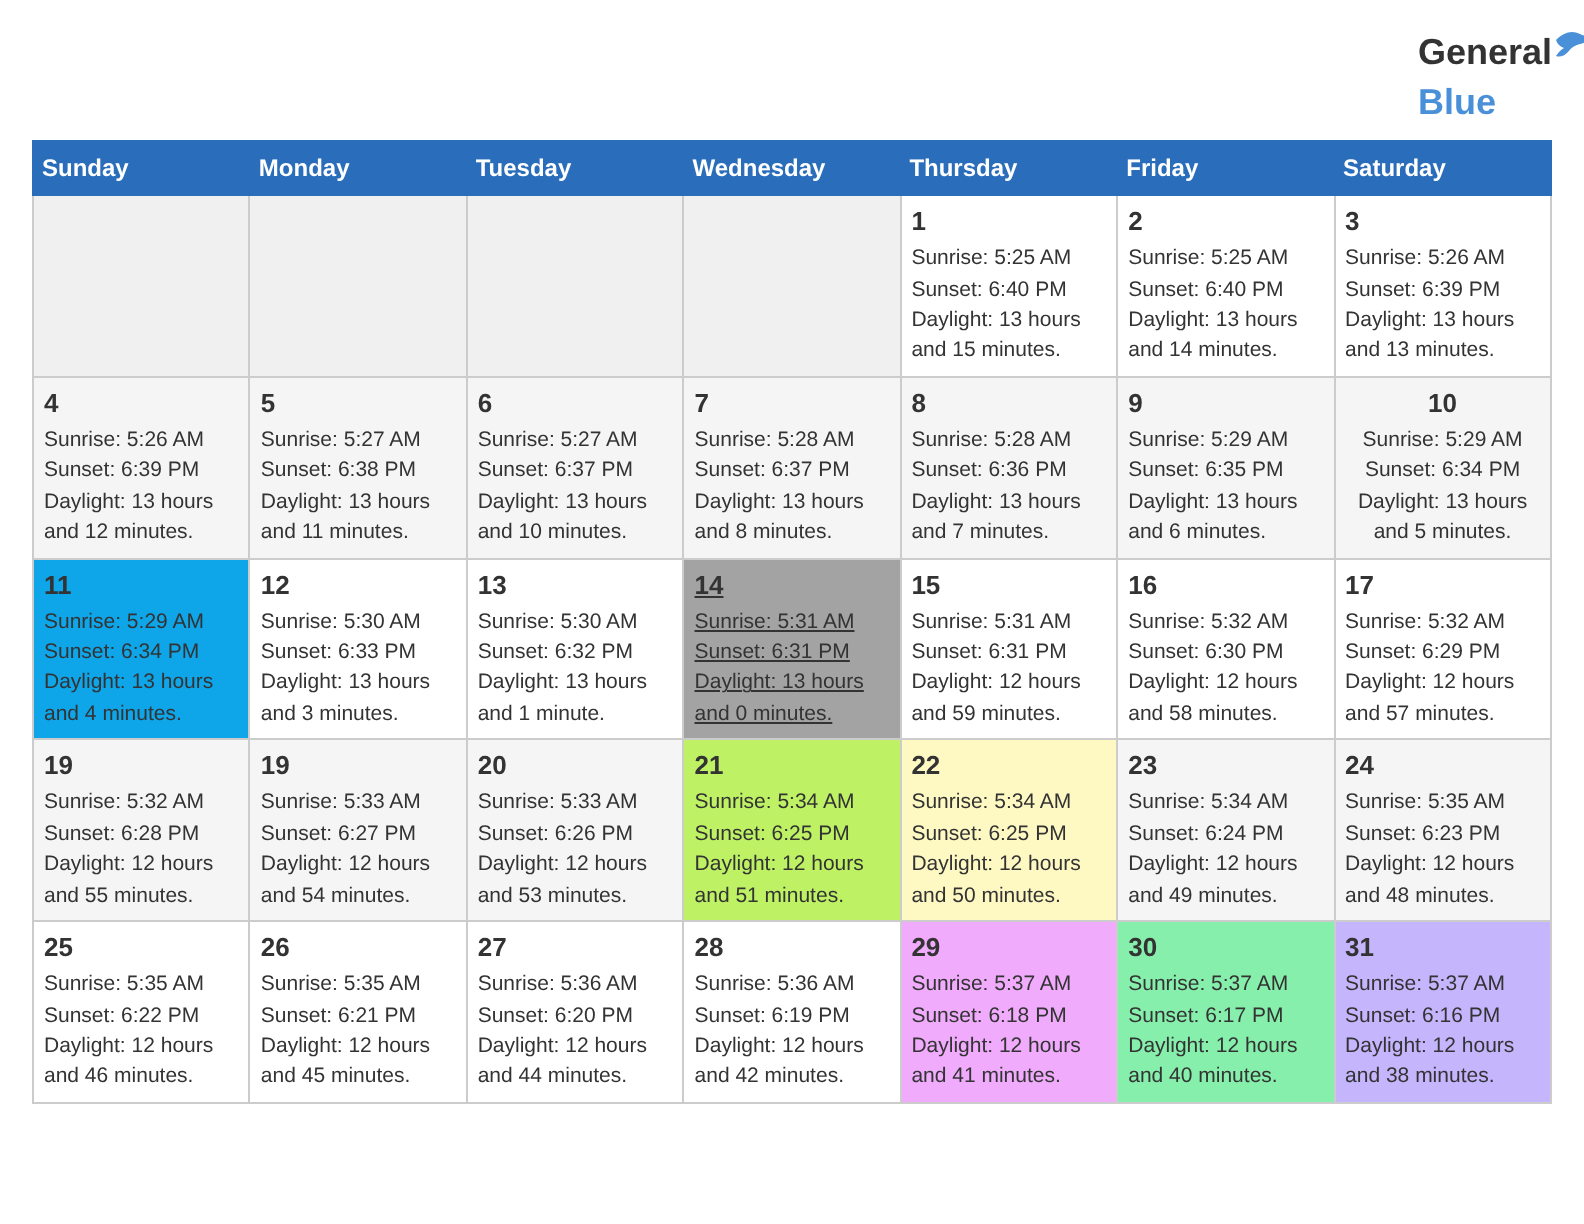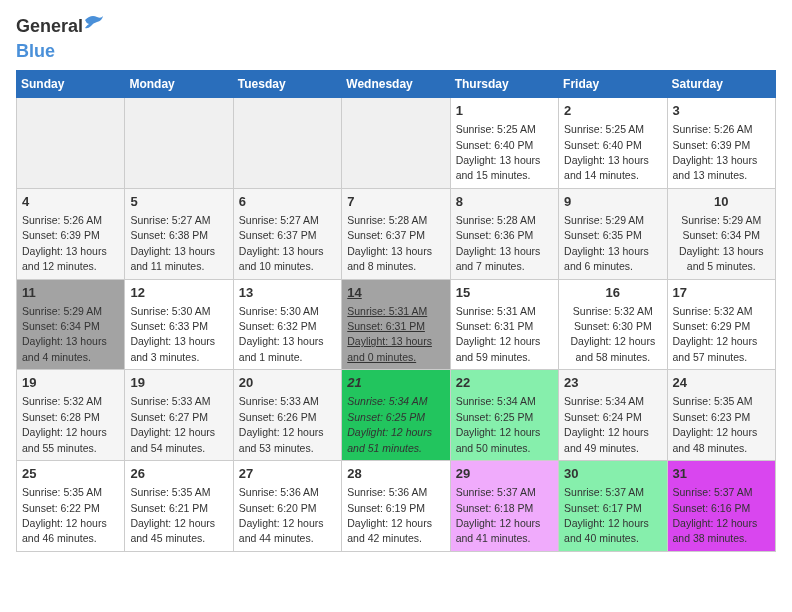--- a/index.html
+++ b/index.html
@@ -5,21 +5,21 @@
     * { box-sizing: border-box; margin: 0; padding: 0; }
     body {
       font-family: Arial, sans-serif;
       background: #fff;
       width: 792px;
       min-height: 612px;
       padding: 16px;
     }
     .header {
       display: flex;
-      justify-content: flex-start;
+      justify-content: flex-end;
       align-items: flex-start;
       margin-bottom: 8px;
     }
     .logo {
       display: flex;
       flex-direction: column;
       align-items: flex-start;
     }
     .logo-row {
       display: flex;
@@ -169,41 +169,41 @@
         <td style="background: rgb(245, 245, 245);"><span class="day-num">9</span><span class="day-info" style="white-space: pre-line;">Sunrise: 5:29 AM
 Sunset: 6:35 PM
 Daylight: 13 hours
 and 6 minutes.</span></td>
         <td style="background: rgb(245, 245, 245); text-align: center;"><span class="day-num">10</span><span class="day-info" style="white-space: pre-line;">Sunrise: 5:29 AM
 Sunset: 6:34 PM
 Daylight: 13 hours
 and 5 minutes.</span></td>
       </tr>
       <tr>
-        <td style="background: #a3a3a3;"><span class="day-num">11</span><span class="day-info" style="white-space: pre-line;">Sunrise: 5:29 AM
+        <td style="background: #0ea5e9;"><span class="day-num">11</span><span class="day-info" style="white-space: pre-line;">Sunrise: 5:29 AM
 Sunset: 6:34 PM
 Daylight: 13 hours
 and 4 minutes.</span></td>
         <td style="background: rgb(255, 255, 255);"><span class="day-num">12</span><span class="day-info" style="white-space: pre-line;">Sunrise: 5:30 AM
 Sunset: 6:33 PM
 Daylight: 13 hours
 and 3 minutes.</span></td>
         <td style="background: rgb(255, 255, 255); margin-top: 48px;"><span class="day-num">13</span><span class="day-info" style="white-space: pre-line;">Sunrise: 5:30 AM
 Sunset: 6:32 PM
 Daylight: 13 hours
 and 1 minute.</span></td>
         <td style="background: #a3a3a3; text-decoration: underline;"><span class="day-num">14</span><span class="day-info" style="white-space: pre-line;">Sunrise: 5:31 AM
 Sunset: 6:31 PM
 Daylight: 13 hours
 and 0 minutes.</span></td>
         <td style="background: rgb(255, 255, 255);"><span class="day-num">15</span><span class="day-info" style="white-space: pre-line;">Sunrise: 5:31 AM
 Sunset: 6:31 PM
 Daylight: 12 hours
 and 59 minutes.</span></td>
-        <td style="background: rgb(255, 255, 255); text-align: center;"><span class="day-num">16</span><span class="day-info" style="white-space: pre-line;">Sunrise: 5:32 AM
+        <td style="background: rgb(255, 255, 255);"><span class="day-num">16</span><span class="day-info" style="white-space: pre-line;">Sunrise: 5:32 AM
 Sunset: 6:30 PM
 Daylight: 12 hours
 and 58 minutes.</span></td>
         <td style="background: rgb(255, 255, 255);"><span class="day-num">17</span><span class="day-info" style="white-space: pre-line;">Sunrise: 5:32 AM
 Sunset: 6:29 PM
 Daylight: 12 hours
 and 57 minutes.</span></td>
       </tr>
       <tr>
         <td style="background: rgb(245, 245, 245);"><span class="day-num">19</span><span class="day-info" style="white-space: pre-line;">Sunrise: 5:32 AM
@@ -211,25 +211,25 @@
 Daylight: 12 hours
 and 55 minutes.</span></td>
         <td style="background: rgb(245, 245, 245);"><span class="day-num">19</span><span class="day-info" style="white-space: pre-line;">Sunrise: 5:33 AM
 Sunset: 6:27 PM
 Daylight: 12 hours
 and 54 minutes.</span></td>
         <td style="background: rgb(245, 245, 245);"><span class="day-num">20</span><span class="day-info" style="white-space: pre-line;">Sunrise: 5:33 AM
 Sunset: 6:26 PM
 Daylight: 12 hours
 and 53 minutes.</span></td>
-        <td style="background: #22c55e; font-style: italic;"><span class="day-num">21</span><span class="day-info" style="white-space: pre-line;">Sunrise: 5:34 AM
+        <td style="background: #bef264;"><span class="day-num">21</span><span class="day-info" style="white-space: pre-line;">Sunrise: 5:34 AM
 Sunset: 6:25 PM
 Daylight: 12 hours
 and 51 minutes.</span></td>
-        <td style="background: #86efac; margin-left: 28px;"><span class="day-num">22</span><span class="day-info" style="white-space: pre-line;">Sunrise: 5:34 AM
+        <td style="background: #fef9c3; margin-left: 28px;"><span class="day-num">22</span><span class="day-info" style="white-space: pre-line;">Sunrise: 5:34 AM
 Sunset: 6:25 PM
 Daylight: 12 hours
 and 50 minutes.</span></td>
         <td style="background: rgb(245, 245, 245);"><span class="day-num">23</span><span class="day-info" style="white-space: pre-line;">Sunrise: 5:34 AM
 Sunset: 6:24 PM
 Daylight: 12 hours
 and 49 minutes.</span></td>
         <td style="background: rgb(245, 245, 245);"><span class="day-num">24</span><span class="day-info" style="white-space: pre-line;">Sunrise: 5:35 AM
 Sunset: 6:23 PM
 Daylight: 12 hours
@@ -253,19 +253,19 @@
 Daylight: 12 hours
 and 42 minutes.</span></td>
         <td style="background: #f0abfc;"><span class="day-num">29</span><span class="day-info" style="white-space: pre-line;">Sunrise: 5:37 AM
 Sunset: 6:18 PM
 Daylight: 12 hours
 and 41 minutes.</span></td>
         <td style="background: #86efac;"><span class="day-num">30</span><span class="day-info" style="white-space: pre-line;">Sunrise: 5:37 AM
 Sunset: 6:17 PM
 Daylight: 12 hours
 and 40 minutes.</span></td>
-        <td style="background: #d946ef;"><span class="day-num">31</span><span class="day-info" style="white-space: pre-line;">Sunrise: 5:37 AM
+        <td style="background: #c4b5fd;"><span class="day-num">31</span><span class="day-info" style="white-space: pre-line;">Sunrise: 5:37 AM
 Sunset: 6:16 PM
 Daylight: 12 hours
 and 38 minutes.</span></td>
       </tr>
     </tbody>
 </table>
 
 </body></html>

